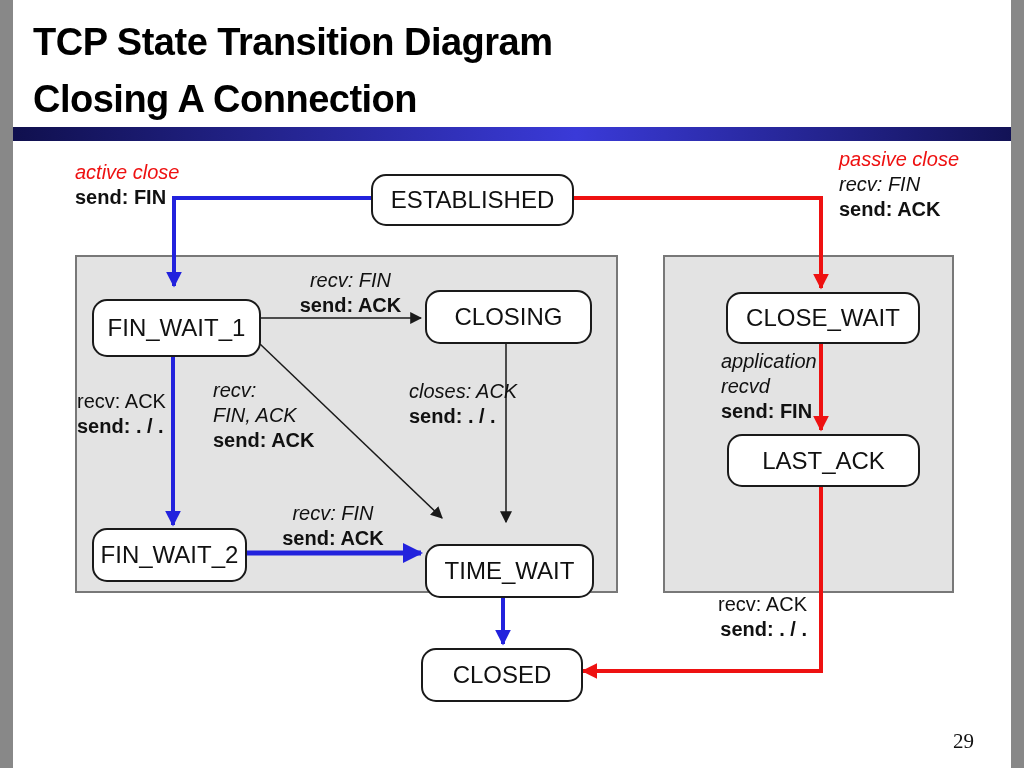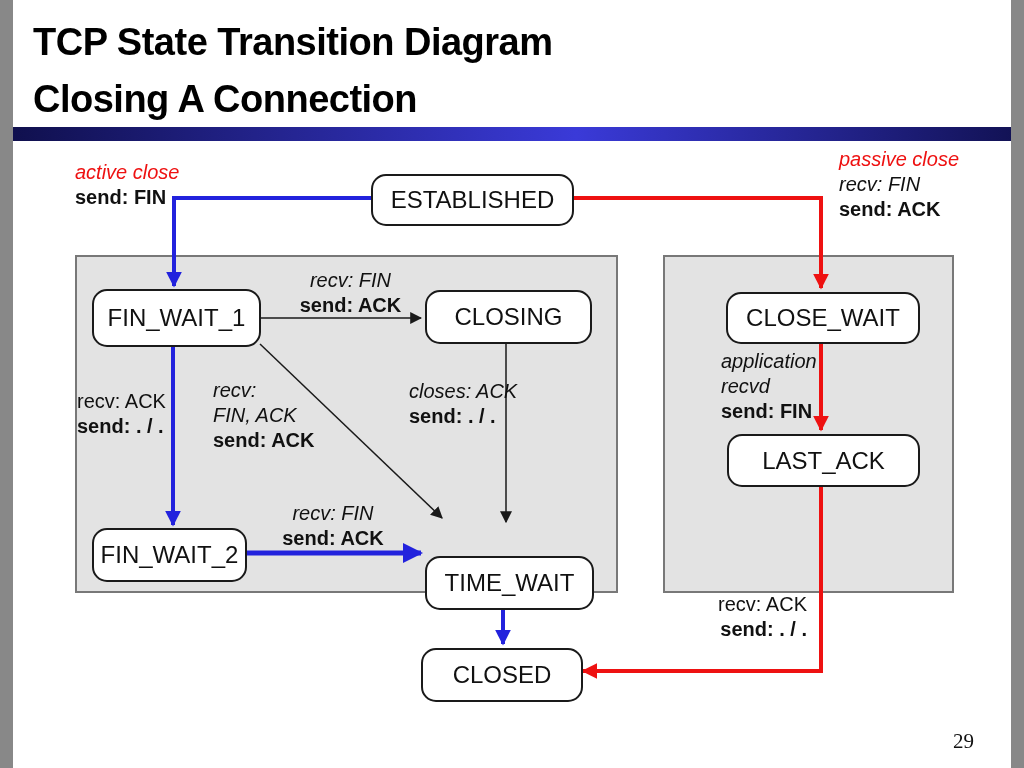--- a/index.html
+++ b/index.html
@@ -67,33 +67,33 @@
     <path d="M 808 340 L 808 430" fill="none" stroke="#ee1111" stroke-width="4" marker-end="url(#ar)"></path>
     <path d="M 808 483 L 808 671 L 570 671" fill="none" stroke="#ee1111" stroke-width="4" marker-end="url(#ar)"></path>
     <path d="M 245 318 L 408 318" fill="none" stroke="#1a1a1a" stroke-width="1.5" marker-end="url(#ak)"></path>
     <path d="M 247 344 L 429 518" fill="none" stroke="#1a1a1a" stroke-width="1.5" marker-end="url(#ak)"></path>
     <path d="M 493 342 L 493 522" fill="none" stroke="#1a1a1a" stroke-width="1.5" marker-end="url(#ak)"></path>
   </svg>
 
   <div class="state" style="left:358px;top:174px;width:199px;height:48px;">
     <span>ESTABLISHED</span>
   </div>
-  <div class="state" style="left:79px;top:289px;width:165px;height:54px;justify-content:center;">
+  <div class="state" style="left:79px;top:299px;width:165px;height:54px;justify-content:center;">
     <span>FIN_WAIT_1</span>
   </div>
   <div class="state" style="left:412px;top:290px;width:163px;height:50px;text-align:center;">
     <span>CLOSING</span>
   </div>
   <div class="state" style="left:713px;top:292px;width:190px;height:48px;">
     <span>CLOSE_WAIT</span>
   </div>
   <div class="state" style="left:79px;top:528px;width:151px;height:50px;">
     <span>FIN_WAIT_2</span>
   </div>
-  <div class="state" style="left:412px;top:556px;width:165px;height:50px;">
+  <div class="state" style="left:412px;top:544px;width:165px;height:50px;">
     <span>TIME_WAIT</span>
   </div>
   <div class="state" style="left:714px;top:434px;width:189px;height:49px;">
     <span>LAST_ACK</span>
   </div>
   <div class="state" style="left:408px;top:648px;width:158px;height:50px;">
     <span>CLOSED</span>
   </div>
 
   <div class="lbl" style="left:62px;top:160px;">

